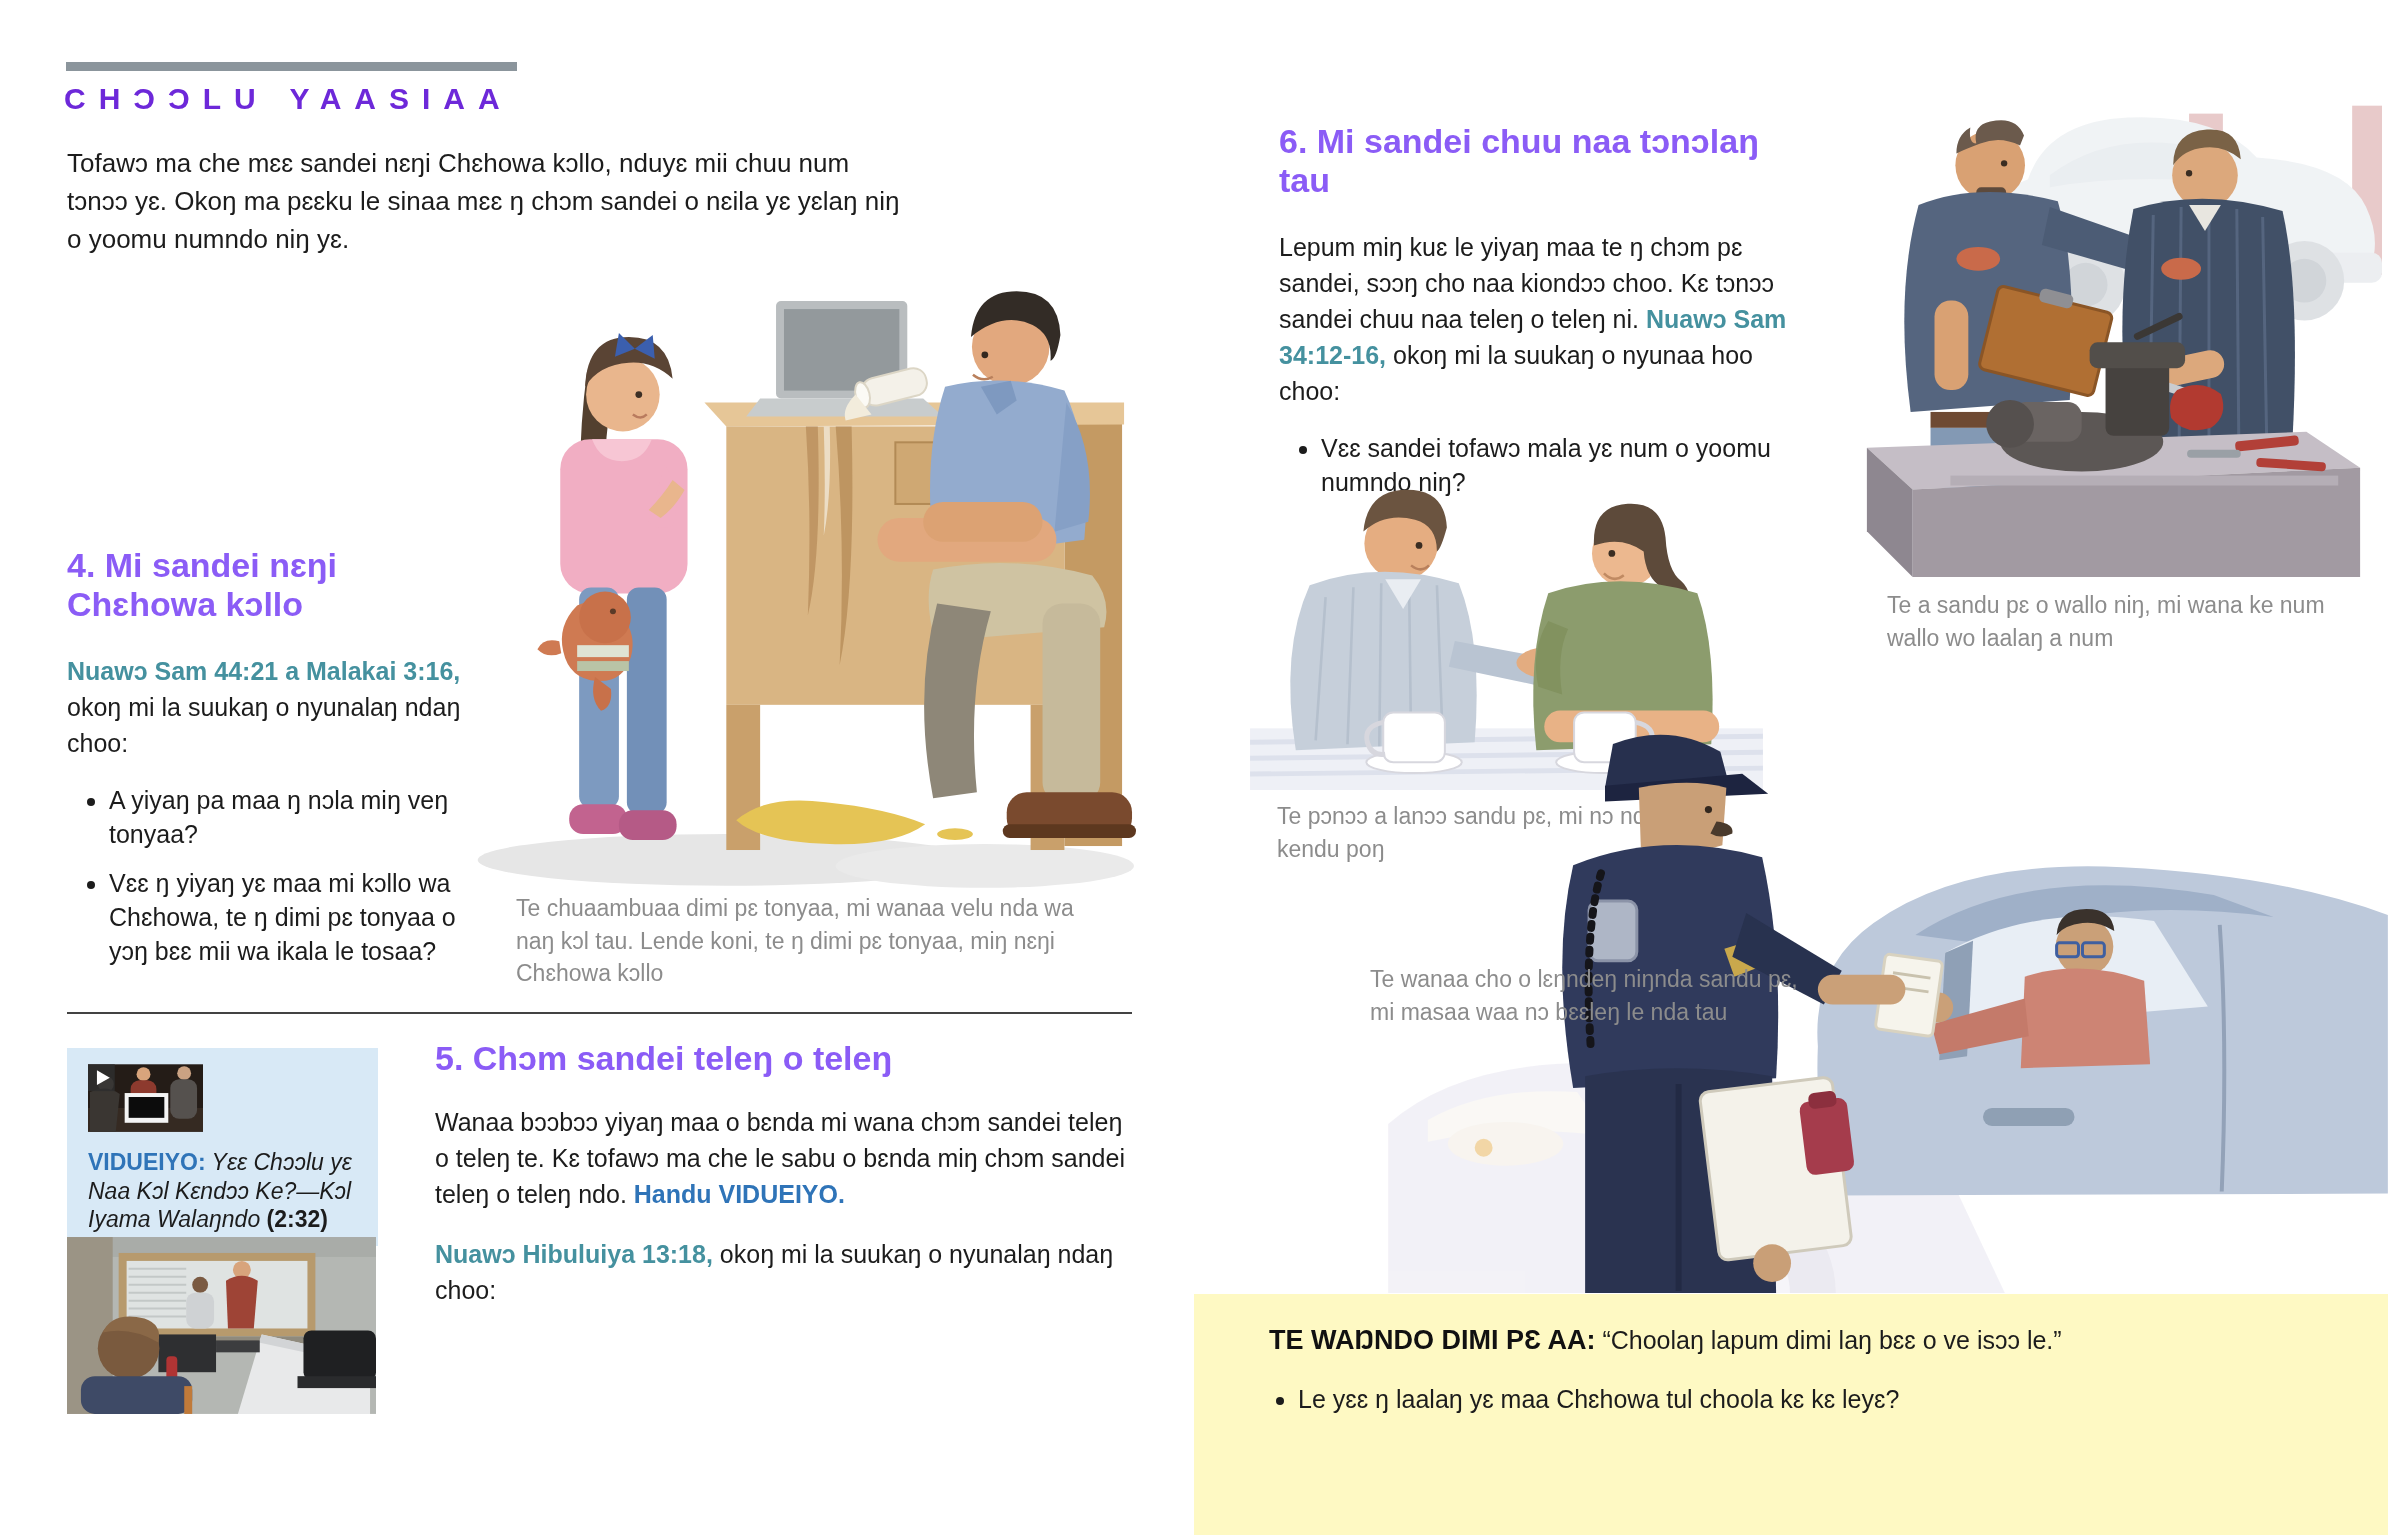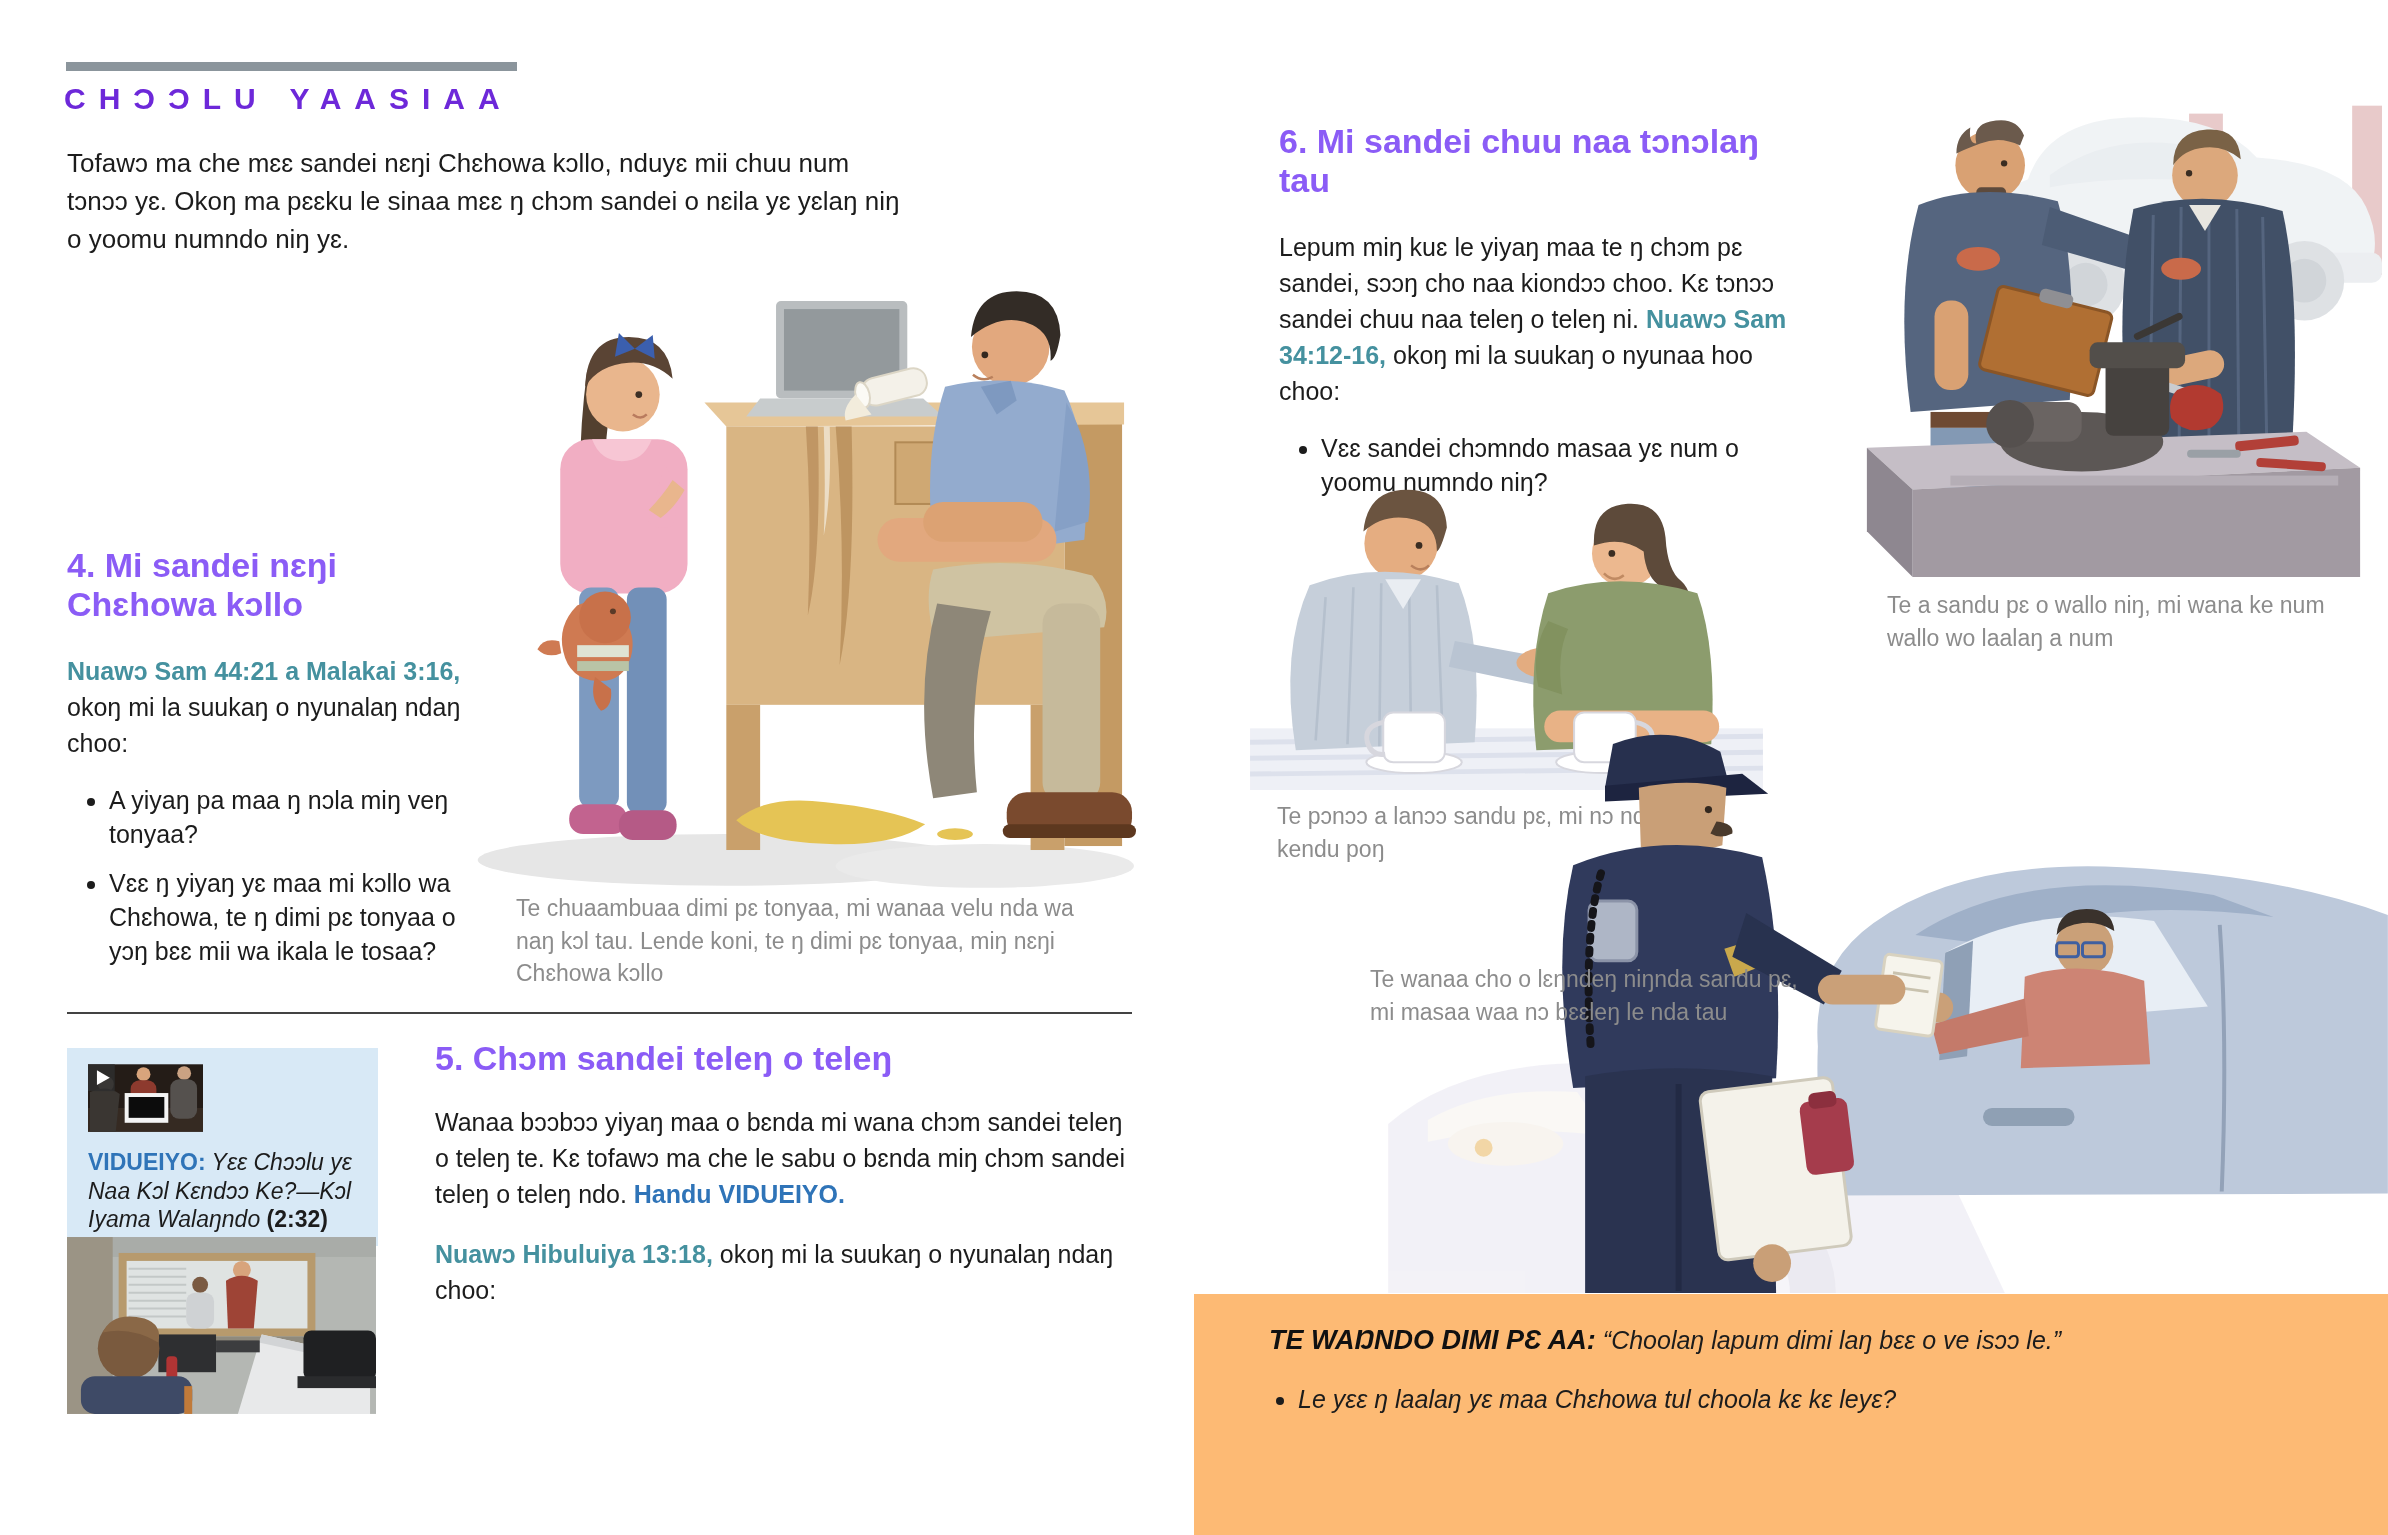--- a/index.html
+++ b/index.html
@@ -21,21 +21,21 @@
   .link{color:#2f74b8;font-weight:bold;}
   ul.bullets{margin:22px 0 0 0;padding-left:42px;}
   ul.bullets li{font-size:25px;line-height:1.36;margin-bottom:15px;}
   .caption{color:#8c8c8c;font-size:23px;line-height:1.42;}
   .divider{background:#434343;height:2px;}
   .video-box{background:#d8e9f6;}
   .video-text{font-size:23px;line-height:1.24;color:#1c1c1c;}
   .video-label{color:#2f74b8;font-weight:bold;}
   .video-title{font-style:italic;}
   .video-duration{font-weight:bold;}
-  .review-band{background:#fdba74;font-style:italic;}
+  .review-band{background:#fef9c3;}
   .review-line{font-size:25px;line-height:1.4;}
   .review-label{font-weight:bold;font-size:27px;color:#111;}
   .review-band ul.bullets{margin-top:18px;}
   svg{display:block;}
 </style>
 </head>
 <body>
 
 <div class="abs kicker-bar" style="left:66px;top:62px;width:451px;height:9px;"></div>
 <div class="abs kicker" style="left:64px;top:82px;">CHƆƆLU YAASIAA</div>
@@ -195,21 +195,21 @@
     <span class="scripture">Nuawɔ Hibuluiya 13:18,</span><span> okoŋ mi la suukaŋ o nyunalaŋ ndaŋ choo:</span>
   </p>
 </div>
 
 <div class="abs" style="left:1279px;top:122px;width:532px;">
   <h2 class="section-title">6. Mi sandei chuu naa tɔnɔlaŋ tau</h2>
   <p class="body-text" style="margin-top:28px;">
     <span>Lepum miŋ kuɛ le yiyaŋ maa te ŋ chɔm pɛ sandei, sɔɔŋ cho naa kiondɔɔ choo. Kɛ tɔnɔɔ sandei chuu naa teleŋ o teleŋ ni. </span><span class="scripture">Nuawɔ Sam 34:12-16,</span><span> okoŋ mi la suukaŋ o nyunaa hoo choo:</span>
   </p>
   <ul class="bullets">
-    <li>Vɛɛ sandei chɔmndo masaa yɛ num o yoomu numndo niŋ?</li>
+    <li>Vɛɛ sandei tofawɔ mala yɛ num o yoomu numndo niŋ?</li>
   </ul>
 </div>
 
 <div class="abs" style="left:1839px;top:48px;width:549px;height:531px;">
 <svg width="549" height="531" viewBox="0 0 552 534">
   <g opacity="0.65">
     <rect x="352" y="66" width="34" height="176" fill="#ddafaf"></rect>
     <rect x="516" y="58" width="30" height="170" fill="#ddafaf"></rect>
     <path d="M150,210 q-10,-60 40,-78 q20,-58 100,-62 q90,-4 130,40 q90,6 110,50 q14,30 6,56 Z" fill="#e9edf0"></path>
     <path d="M212,128 q60,-46 150,-28 l30,36 q-100,-10 -180,4 Z" fill="#dfe5ea"></path>

